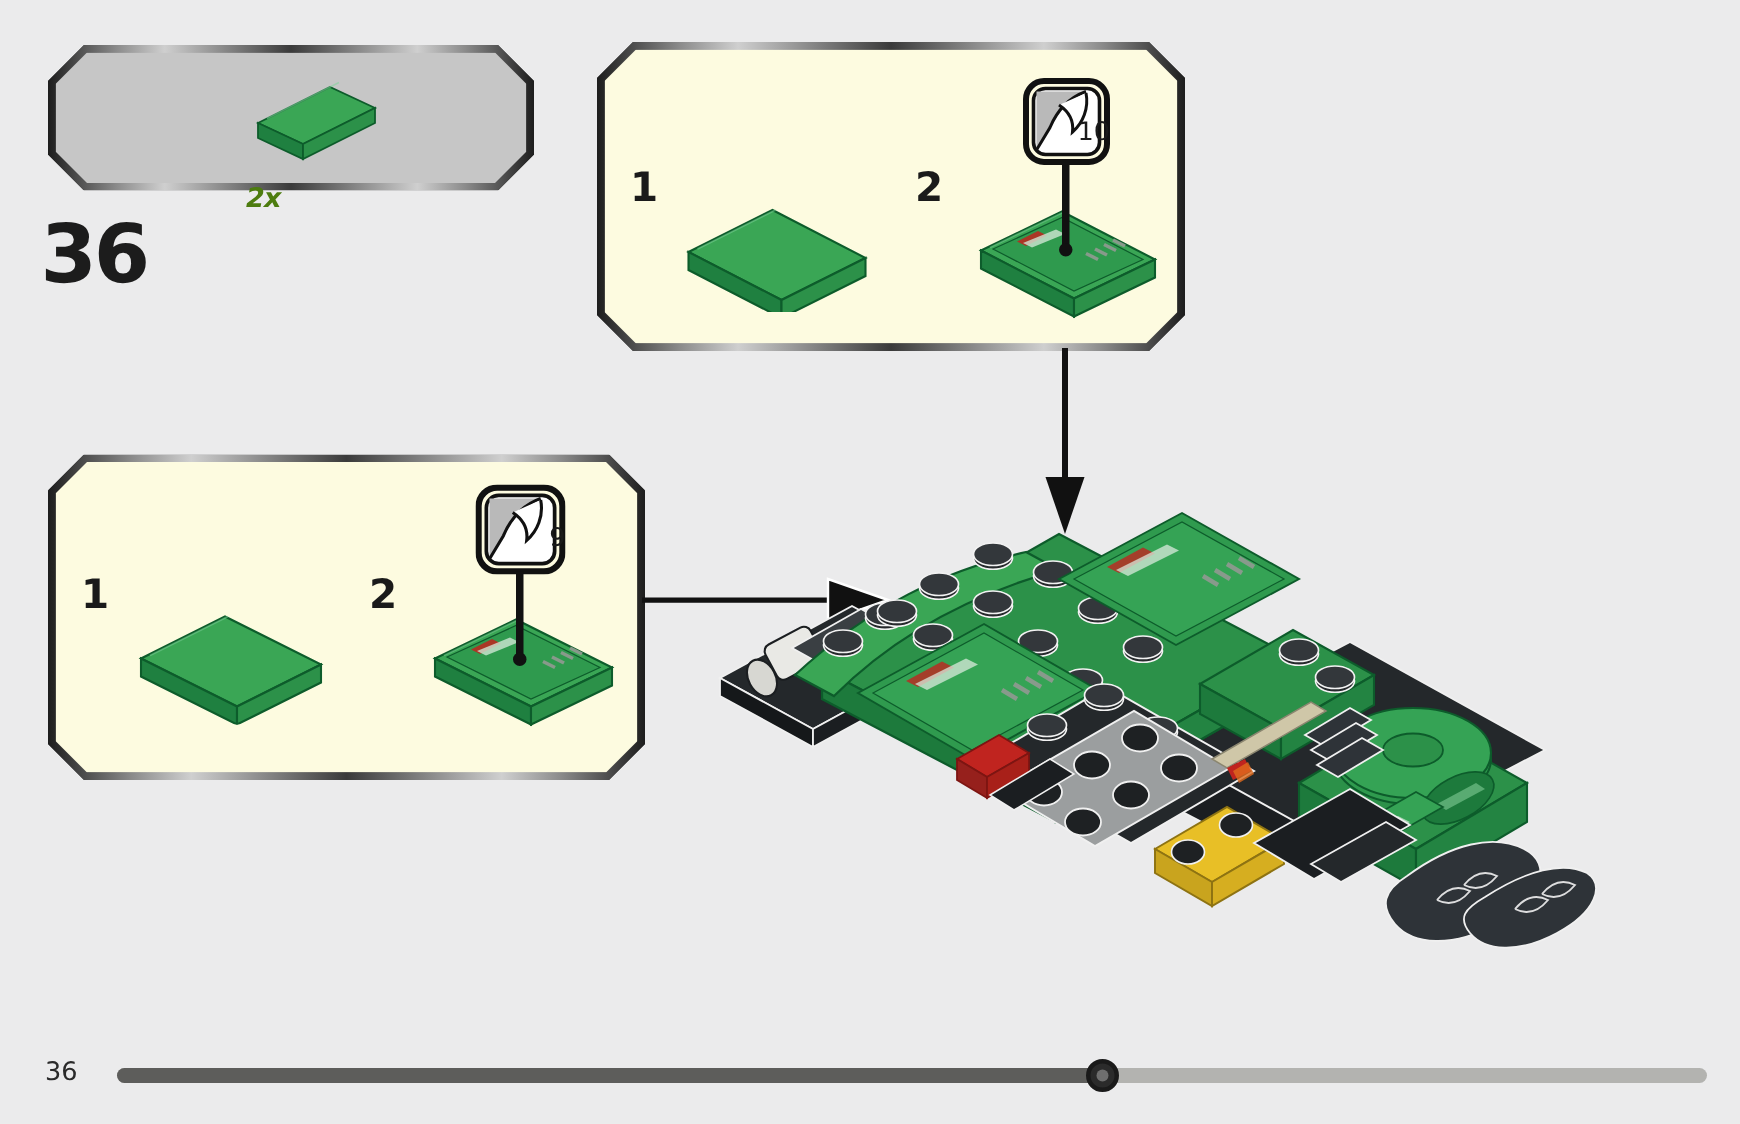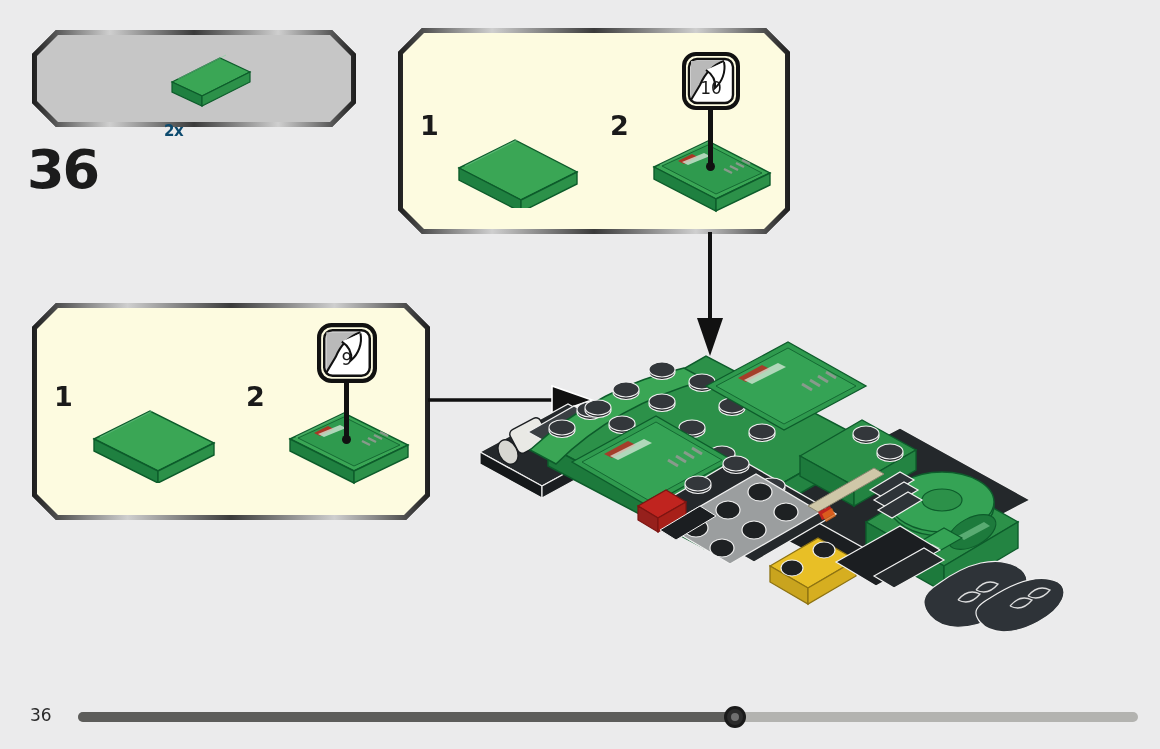--- a/index.html
+++ b/index.html
@@ -38,24 +38,25 @@
   }
 
   
   #parts-box { left: 32px; top: 30px; width: 324px; height: 97px; }
   #parts-box .panel-inner { background: #c6c6c6; }
   #parts-qty {
     position: absolute;
     left: 132px;
     top: 92px;
     font-family: "DejaVu Sans", sans-serif;
-    font-size: 15px;
+    font-size: 18px;
     font-weight: bold;
-    color: #0c4a6e;
+    color: #4d7c0f;
     letter-spacing: -0.5px;
+    font-style: italic;
   }
 
   
   #step-number {
     position: absolute;
     left: 27px;
     top: 143px;
     font-family: "DejaVu Sans", sans-serif;
     font-size: 54px;
     font-weight: bold;
@@ -79,21 +80,21 @@
   }
 
   
   .tile-svg { position: absolute; }
 
   
   .sticker-badge { position: absolute; }
   .sticker-badge .badge-num {
     position: absolute;
     width: 100%;
-    text-align: center;
+    text-align: right;
     top: 26px;
     font-family: "DejaVu Sans", sans-serif;
     font-size: 17px;
     color: #1a1a1a;
   }
   .badge-stem {
     position: absolute;
     width: 5px;
     background: #111;
   }

